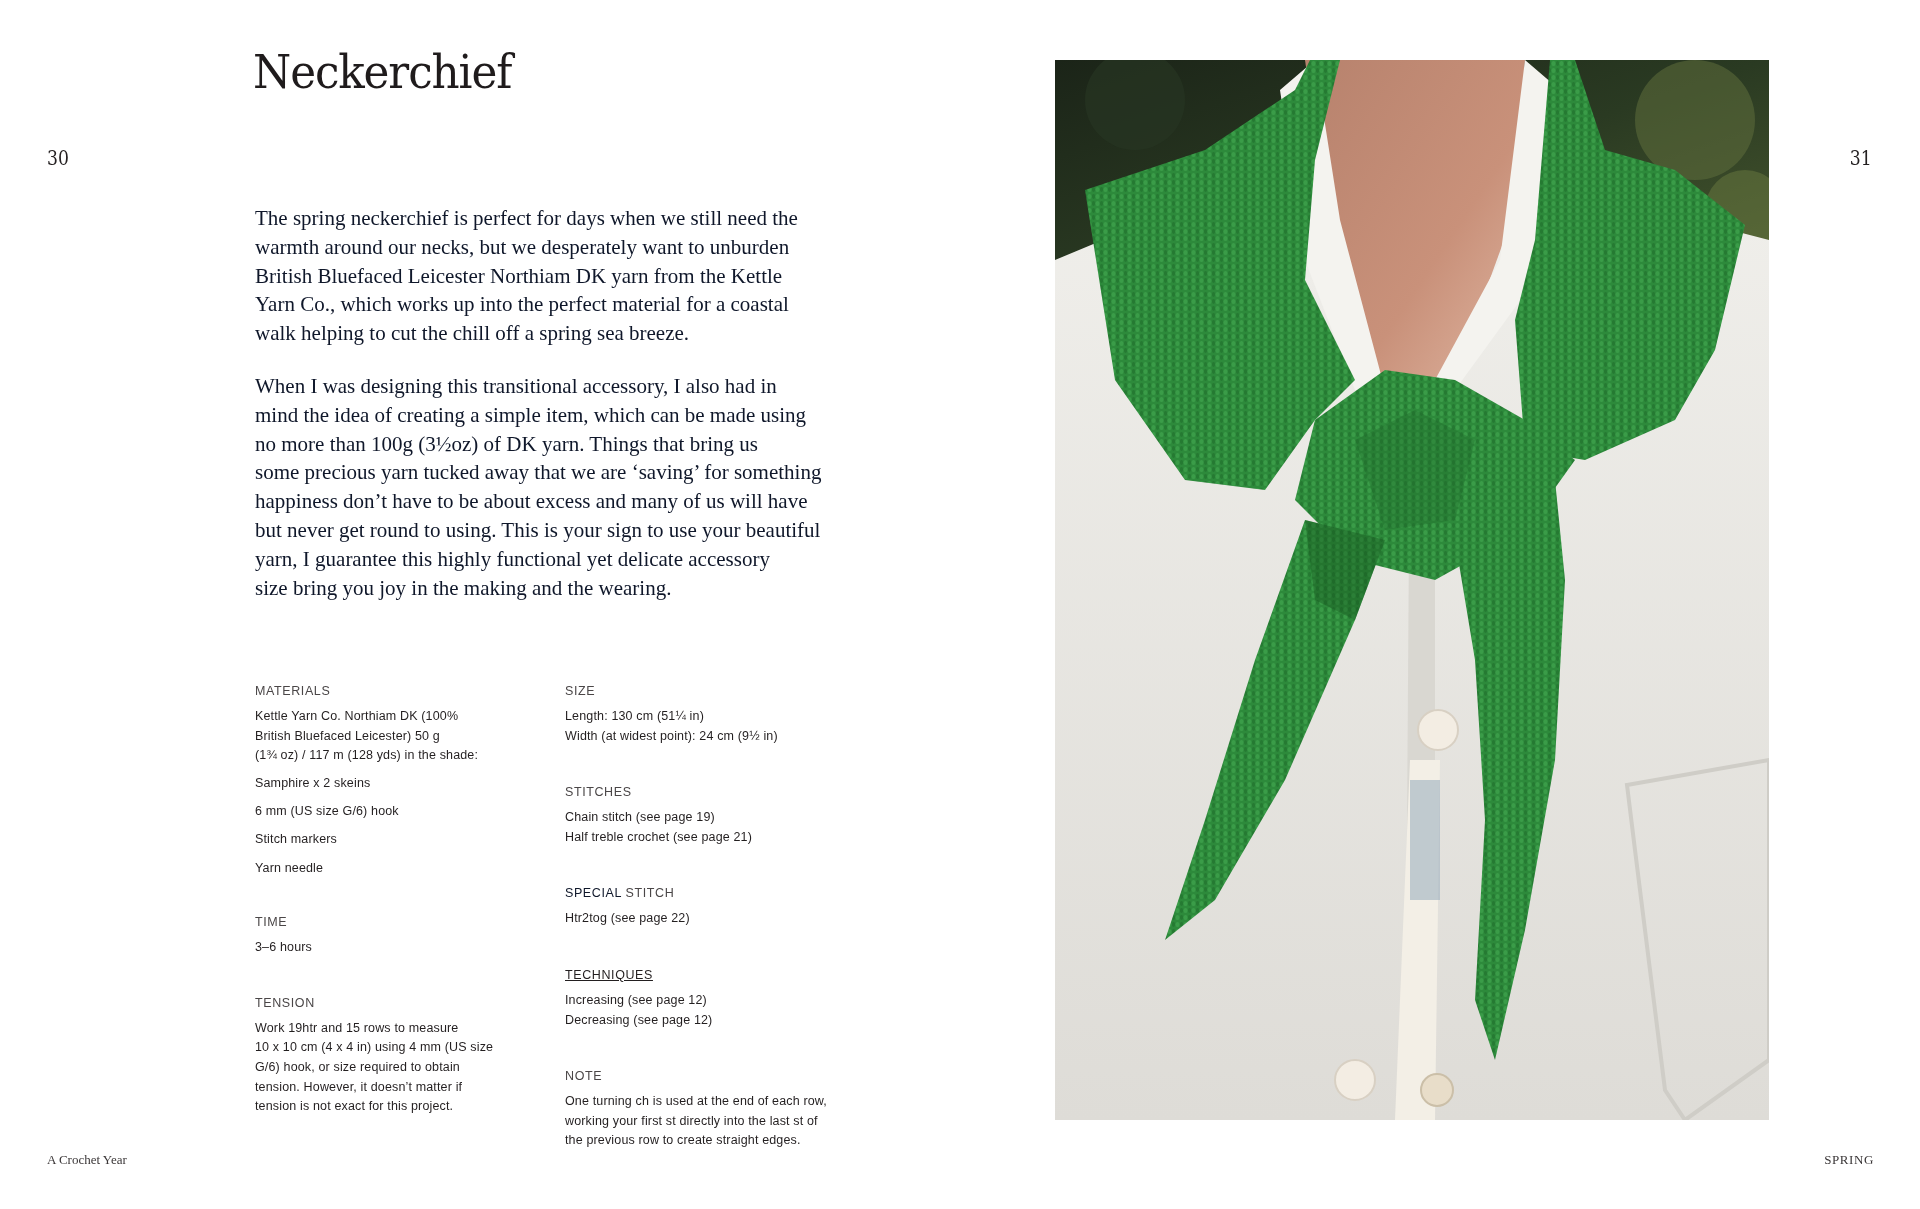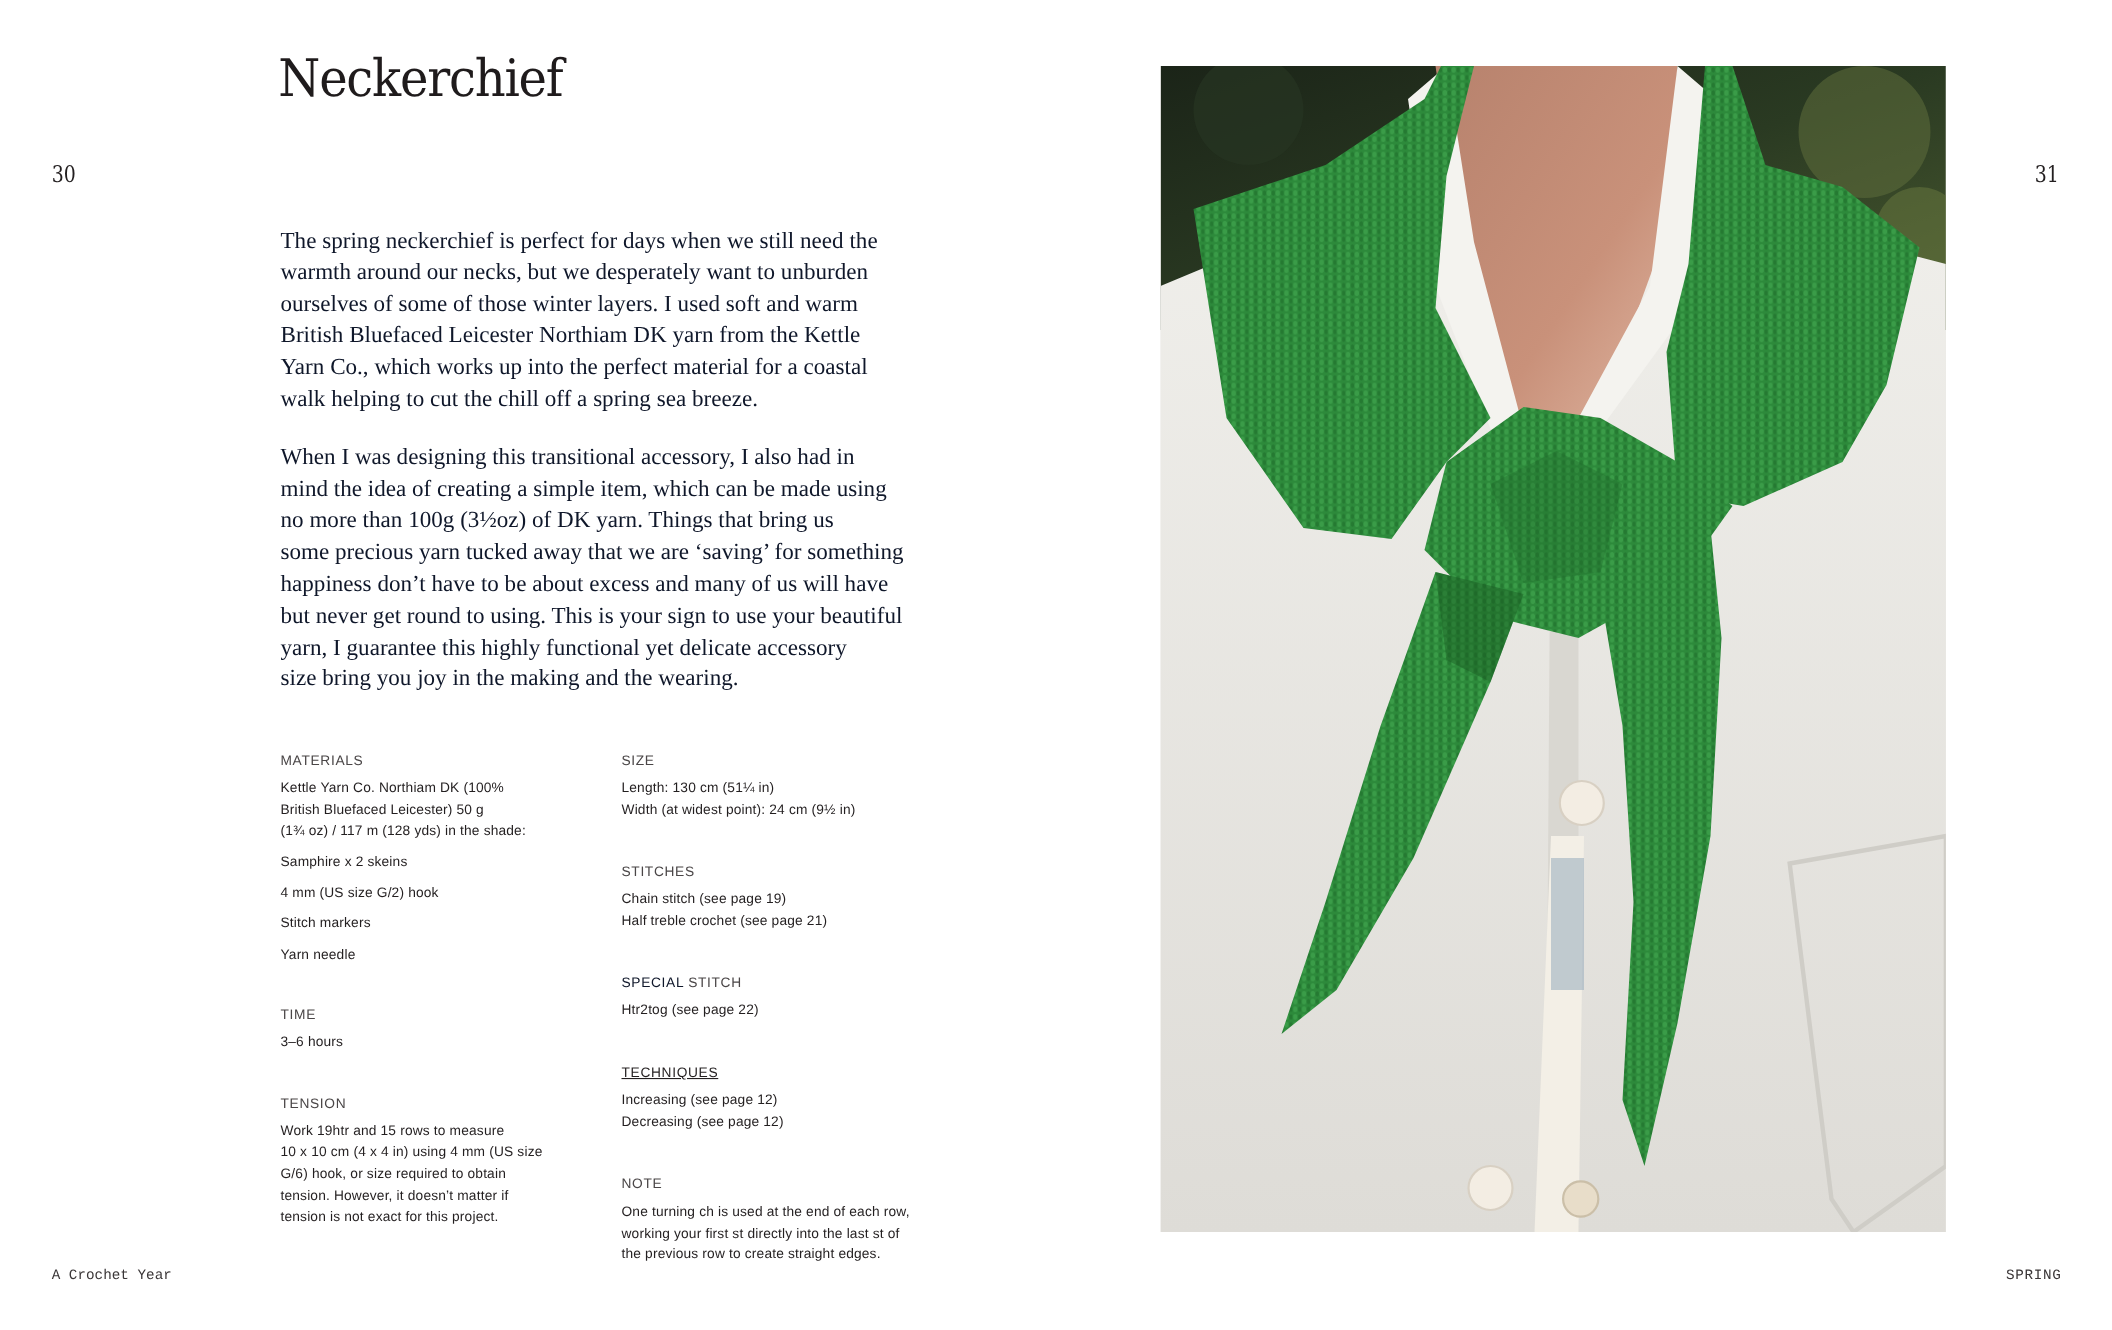--- a/index.html
+++ b/index.html
@@ -34,21 +34,21 @@
   .specs.col2 { left: 565px; width: 310px; }
   .sec { margin-bottom: 30px; }
   .sec-label {
     font-size: 12.5px; letter-spacing: 0.6px; color: #4a4647; margin: 0 0 8px 0;
     line-height: 16px;
   }
   .sec-label .strong { color: #0f172a; }
   .sec-line { font-size: 12.5px; line-height: 19.6px; letter-spacing: 0.15px; white-space: nowrap; }
   .sec-item { font-size: 12.5px; line-height: 19.6px; letter-spacing: 0.15px; margin-bottom: 8.5px; white-space: nowrap; }
   .footer {
-    top: 1152px; font-family: Liberation Mono, monospace; font-size: 13px; color: #3a3637;
+    top: 1152px; font-family: Liberation Serif, serif; font-size: 13px; color: #3a3637;
   }
   .footer.left { left: 47px; }
   .footer.right { right: 46px; letter-spacing: 0.6px; }
 
   
   .photo {
     left: 1055px; top: 60px; width: 714px; height: 1060px; overflow: hidden;
     background: #e9e8e4;
   }
   .photo svg { display: block; }
@@ -57,21 +57,20 @@
 <body>
 
 <h1 class="abs title">Neckerchief</h1>
 <div class="abs folio left">30</div>
 <div class="abs folio right">31</div>
 
 <div class="abs intro">
   <p>
     <span class="ln">The spring neckerchief is perfect for days when we still need the</span>
     <span class="ln">warmth around our necks, but we desperately want to unburden</span>
-    <span class="ln">ourselves of some of those winter layers. I used soft and warm</span>
     <span class="ln">British Bluefaced Leicester Northiam DK yarn from the Kettle</span>
     <span class="ln">Yarn Co., which works up into the perfect material for a coastal</span>
     <span class="ln">walk helping to cut the chill off a spring sea breeze.</span>
   </p>
   <p>
     <span class="ln">When I was designing this transitional accessory, I also had in</span>
     <span class="ln">mind the idea of creating a simple item, which can be made using</span>
     <span class="ln">no more than 100g (3½oz) of DK yarn. Things that bring us</span>
     <span class="ln">some precious yarn tucked away that we are ‘saving’ for something</span>
     <span class="ln">happiness don’t have to be about excess and many of us will have</span>
@@ -83,21 +82,21 @@
 
 <div class="abs specs col1">
   <div class="sec" style="margin-bottom:36px;">
     <div class="sec-label">MATERIALS</div>
     <div style="margin-bottom:8.5px;">
       <div class="sec-line">Kettle Yarn Co. Northiam DK (100%</div>
       <div class="sec-line">British Bluefaced Leicester) 50 g</div>
       <div class="sec-line">(1¾ oz) / 117 m (128 yds) in the shade:</div>
     </div>
     <div class="sec-item">Samphire x 2 skeins</div>
-    <div class="sec-item">4 mm (US size G/2) hook</div>
+    <div class="sec-item">6 mm (US size G/6) hook</div>
     <div class="sec-item">Stitch markers</div>
     <div class="sec-item">Yarn needle</div>
   </div>
   <div class="sec" style="margin-bottom:37px;">
     <div class="sec-label">TIME</div>
     <div class="sec-line">3–6 hours</div>
   </div>
   <div class="sec">
     <div class="sec-label">TENSION</div>
     <div class="sec-line">Work 19htr and 15 rows to measure</div>

